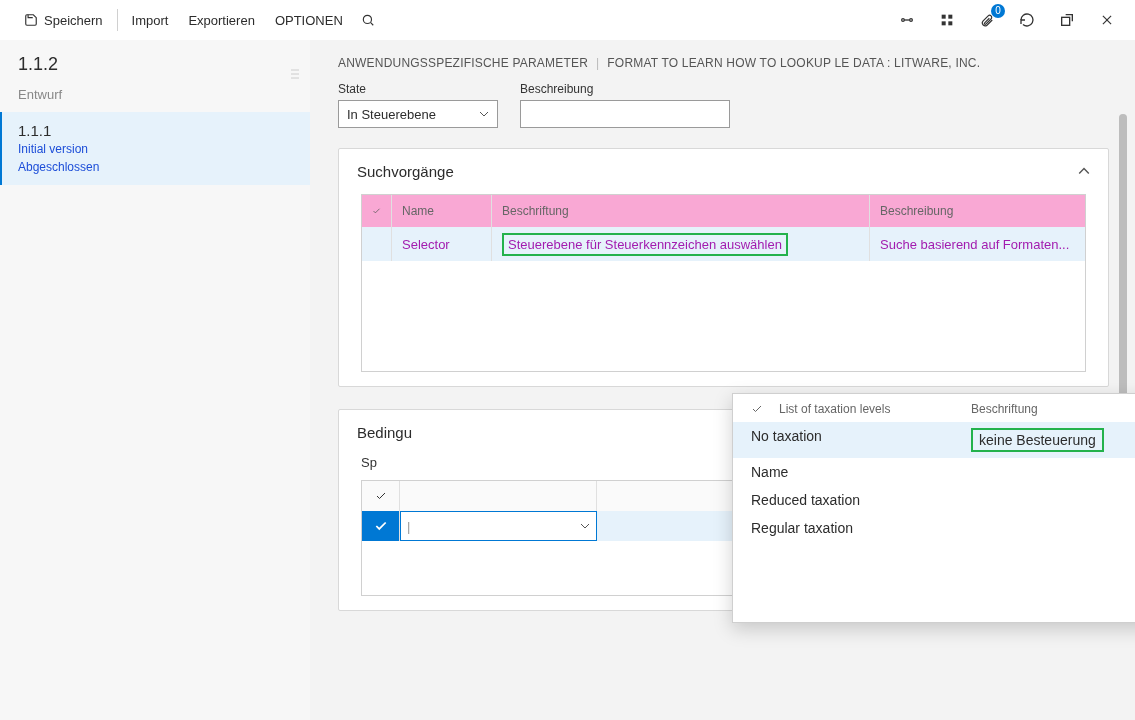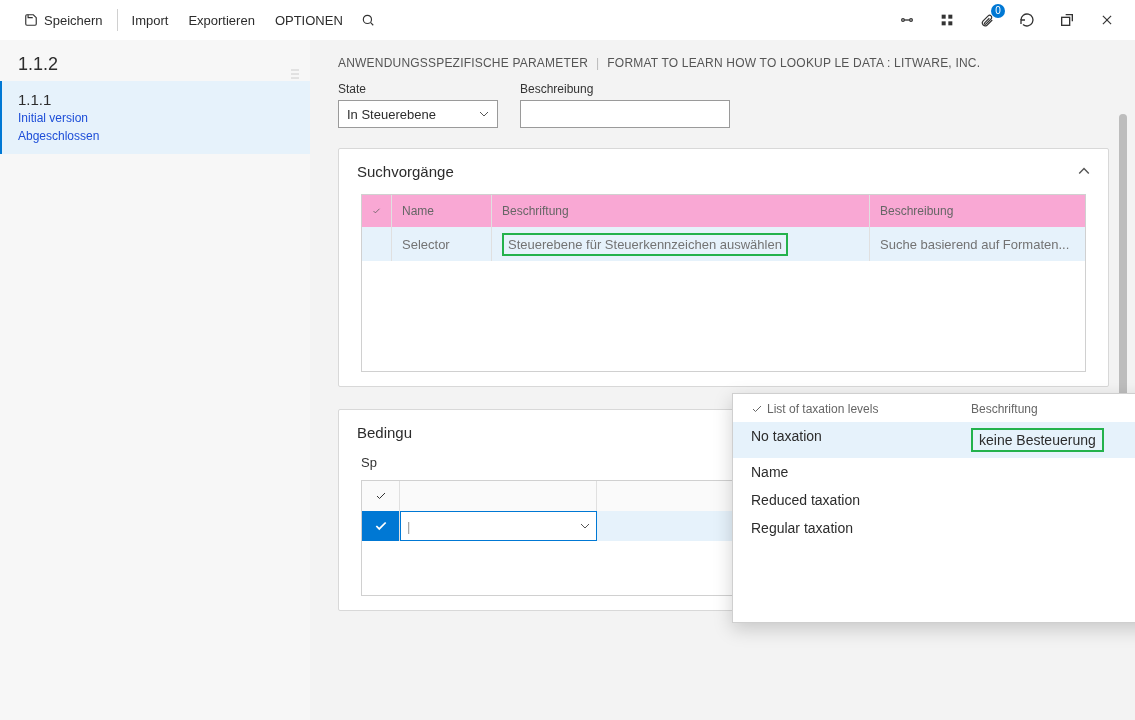--- a/index.html
+++ b/index.html
@@ -86,42 +86,42 @@
       cursor: default;
     }
     .panel-body { padding: 0 22px 14px 22px; }
 
     .grid { border: 1px solid #d0d0d0; }
     .gh-row, .gb-row { display: flex; align-items: stretch; }
     .gh-row { background: #f9a8d4; height: 32px; }
     .gb-row { background: #e6f2fb; height: 34px; }
     .gcell {
       border-right: 1px solid #e0e0e0; display: flex; align-items: center;
-      padding: 0 10px; font-size: 13px; color: #737373;
+      padding: 0 10px; font-size: 13px; color: #a21caf;
     }
     .gcell:last-child { border-right: none; }
     .gh-row .gcell { font-size: 12px; color: #666; }
     .gcell.check { width: 30px; justify-content: center; }
     .gcell.name { width: 100px; }
     .gcell.beschriftung { flex: 1; }
     .gcell.beschreibung { width: 215px; overflow: hidden; text-overflow: ellipsis; white-space: nowrap; }
     .grid .filler { height: 110px; }
 
     .green-box { border: 2px solid #24b24c; padding: 2px 4px; display: inline-block; }
 
     
     .dropdown-popup {
       position: absolute;
       left: 422px; top: 353px;
       width: 488px; background: #fff;
       border: 1px solid #cfcfcf; box-shadow: 0 6px 18px rgba(0,0,0,0.18);
       z-index: 10;
     }
     .dropdown-popup .dp-head { display: flex; padding: 8px 18px 6px 18px; font-size: 12px; color: #666; }
-    .dp-head .c1 { width: 220px; display: flex; align-items: center; gap: 4px; }
+    .dp-head .c1 { width: 220px; display: flex; align-items: center; gap: 16px; }
     .dp-head .c2 { flex: 1; }
     .dropdown-popup .dp-row { display: flex; padding: 6px 18px; font-size: 14px; }
     .dropdown-popup .dp-row .c1 { width: 220px; }
     .dropdown-popup .dp-row .c2 { flex: 1; }
     .dropdown-popup .dp-row.sel { background: #e6f2fb; }
     .dropdown-popup .dp-row.sel .c2 .green-box2 { border: 2px solid #24b24c; padding: 2px 6px; display: inline-block; }
     .dropdown-popup .dp-rows { padding-bottom: 80px; }
 
     
     .bed-sub { padding: 0 22px 10px 22px; font-size: 13px; color:#333; }
@@ -225,20 +225,21 @@
 
     <div class="sidebar">
       <div class="drag-handle">
         <svg width="8" height="20" viewBox="0 0 8 20">
             <path d="M0 10h8 M0 14h8 M0 18h8" stroke="#ccc" stroke-width="1"></path>
           </svg>
       </div>
       <div class="header-section">
         <h2>1.1.2</h2>
       </div>
+      <div class="entwurf">Entwurf</div>
       <div class="item active">
         <div>1.1.1</div>
         <div class="sub">Initial version</div>
         <div class="sub">Abgeschlossen</div>
       </div>
     </div>
 
     <div class="main">
       <div class="vscroll">
           <div class="thumb"></div>

